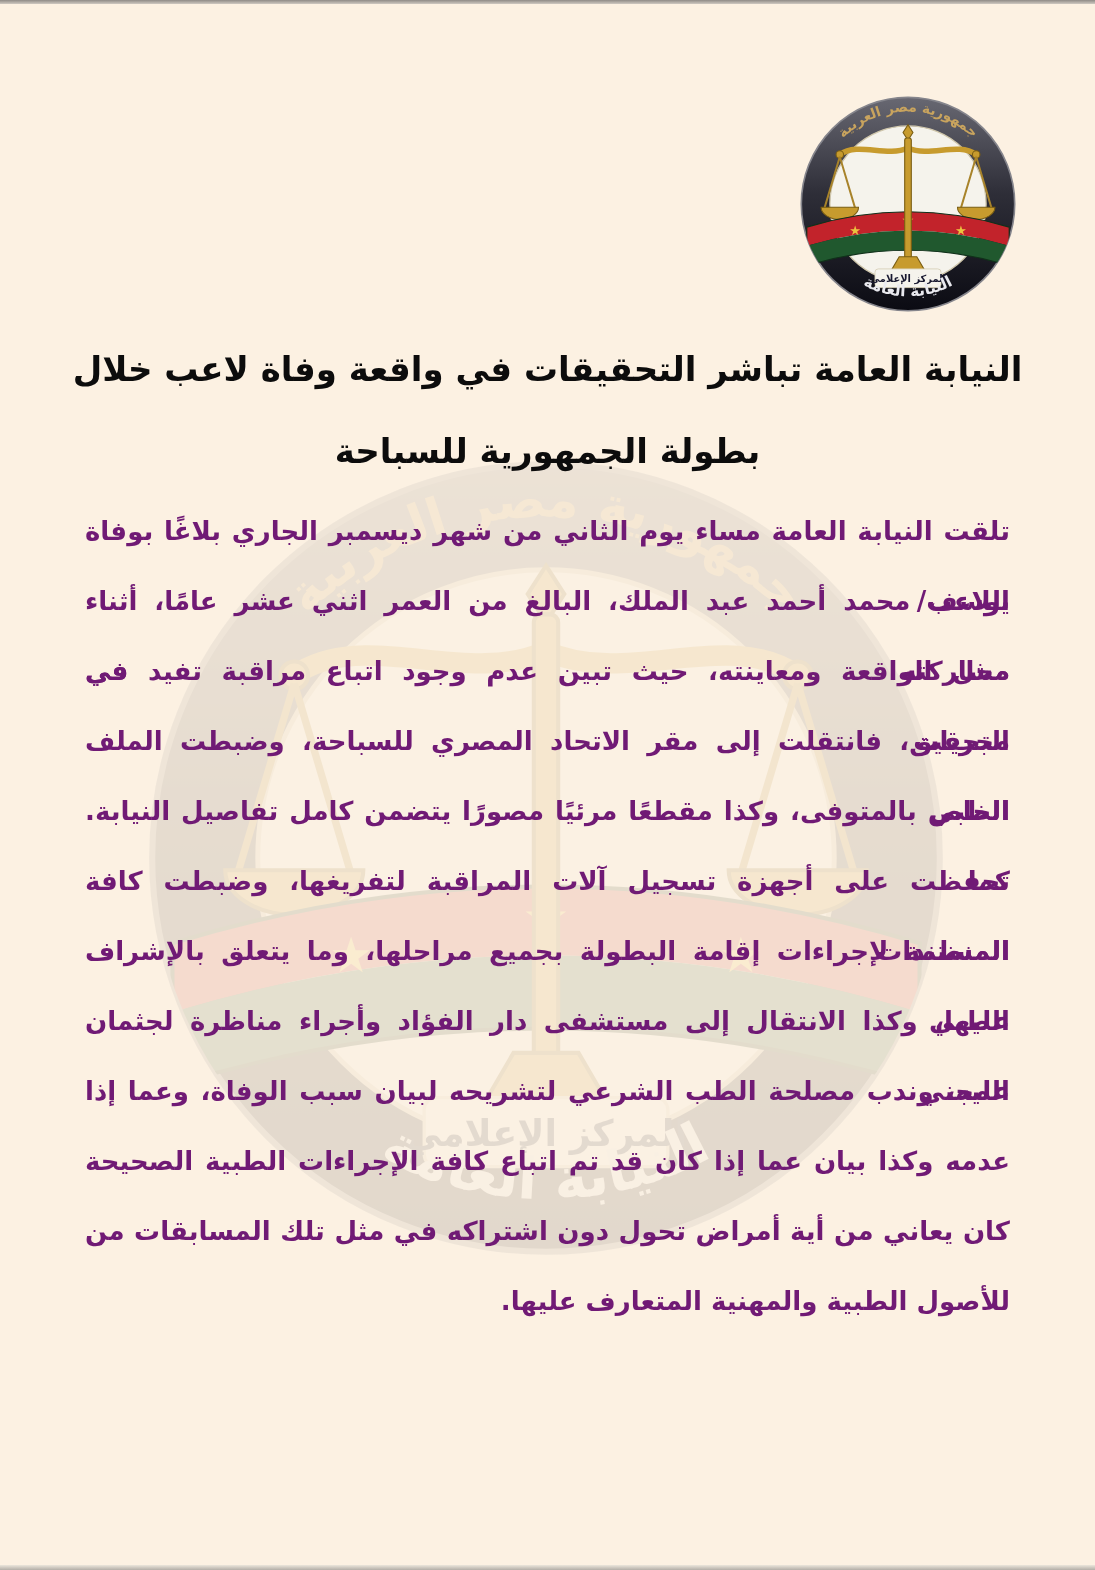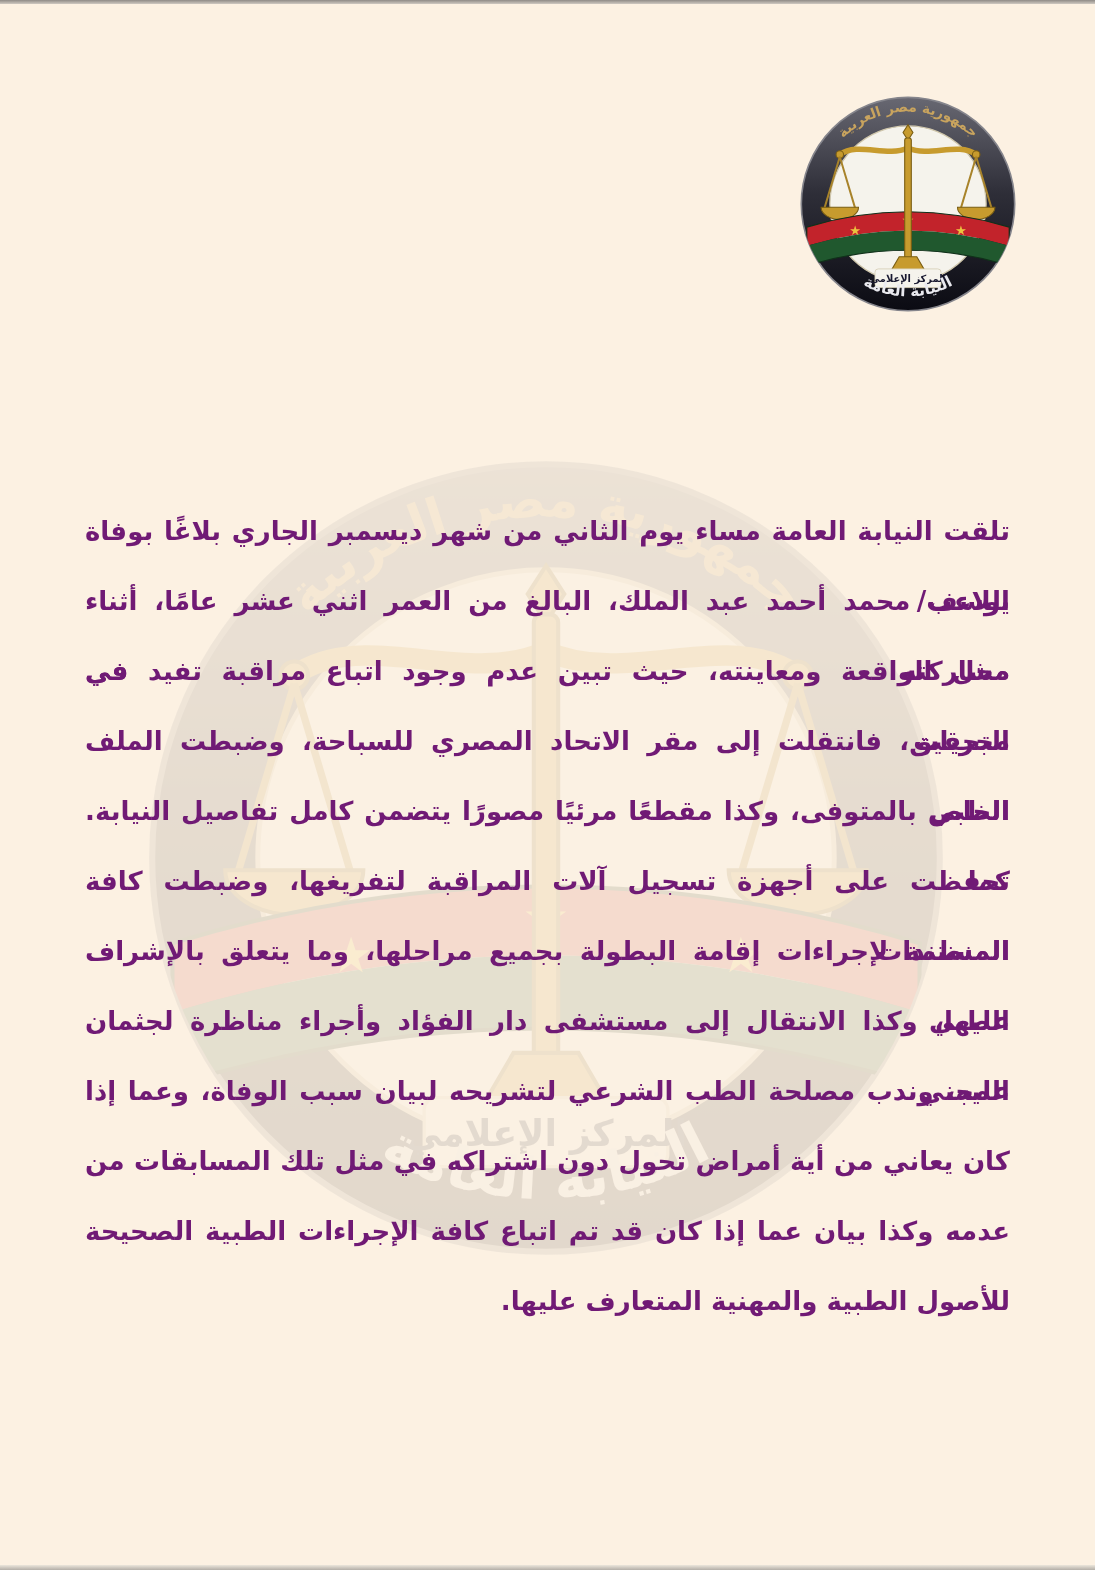--- a/index.html
+++ b/index.html
@@ -109,30 +109,34 @@
       </g>
     </svg>
   </div>
 
   <div class="watermark">
     <svg viewBox="0 0 200 200" width="812" height="812">
       <use href="#emblem"></use>
     </svg>
   </div>
 
+  <h1 class="title">
+    <span class="title-line">النيابة العامة تباشر التحقيقات في واقعة وفاة لاعب خلال</span>
+    <span class="title-line">بطولة الجمهورية للسباحة</span>
+  </h1>
 
   <div class="body-text" id="body-lines">
       <div class="bline">تلقت النيابة العامة مساء يوم الثاني من شهر ديسمبر الجاري بلاغًا بوفاة اللاعب/</div>
       <div class="bline">يوسف محمد أحمد عبد الملك، البالغ من العمر اثني عشر عامًا، أثناء مشاركته في</div>
       <div class="bline">محل الواقعة ومعاينته، حيث تبين عدم وجود اتباع مراقبة تفيد في مجريات</div>
       <div class="bline">التحقيق، فانتقلت إلى مقر الاتحاد المصري للسباحة، وضبطت الملف الطبي</div>
       <div class="bline">الخاص بالمتوفى، وكذا مقطعًا مرئيًا مصورًا يتضمن كامل تفاصيل النيابة. كما</div>
       <div class="bline">تحفظت على أجهزة تسجيل آلات المراقبة لتفريغها، وضبطت كافة المستندات</div>
       <div class="bline">المنظمة لإجراءات إقامة البطولة بجميع مراحلها، وما يتعلق بالإشراف الطبي</div>
       <div class="bline">عليها، وكذا الانتقال إلى مستشفى دار الفؤاد وأجراء مناظرة لجثمان المجني</div>
       <div class="bline">عليه، وندب مصلحة الطب الشرعي لتشريحه لبيان سبب الوفاة، وعما إذا</div>
+      <div class="bline">عدمه وكذا بيان عما إذا كان قد تم اتباع كافة الإجراءات الطبية الصحيحة</div>
       <div class="bline">كان يعاني من أية أمراض تحول دون اشتراكه في مثل تلك المسابقات من</div>
-      <div class="bline">عدمه وكذا بيان عما إذا كان قد تم اتباع كافة الإجراءات الطبية الصحيحة</div>
       <div class="bline last">للأصول الطبية والمهنية المتعارف عليها.</div>
     </div>
 
   <div class="scan-edge-bottom"></div>
 </div>
 
 </body></html>

